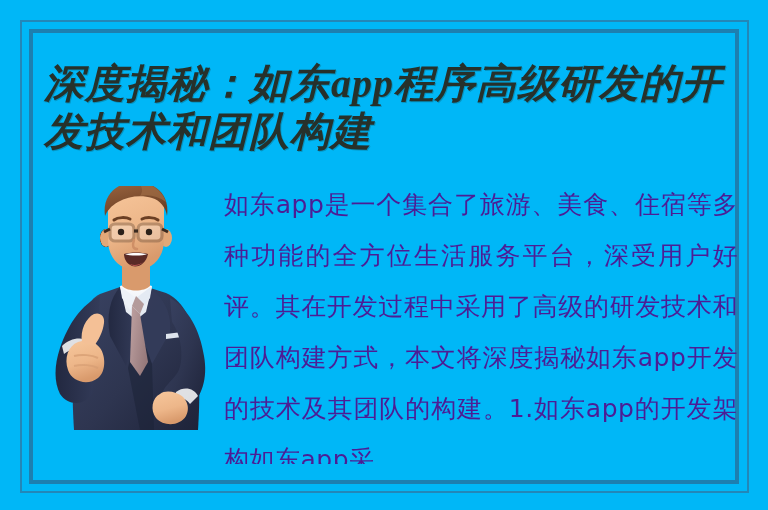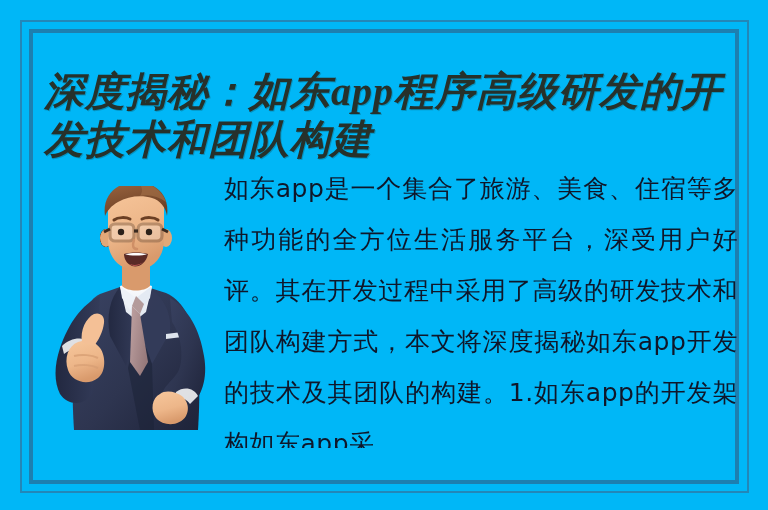--- a/index.html
+++ b/index.html
@@ -42,42 +42,42 @@
     height: 455px;
     border: 4px solid #1d7fb0;
     box-sizing: border-box;
     pointer-events: none;
   }
 
   
   .title {
     position: absolute;
     left: 44px;
-    top: 68px;
+    top: 60px;
     width: 700px;
     color: #26312b;
     font-family: "Liberation Serif", "DejaVu Serif", serif;
     font-size: 40px;
     font-weight: bold;
     font-style: italic;
     line-height: 48px;
     letter-spacing: 1px;
     text-shadow: 1px 1px 0 rgba(20,40,30,0.25);
     white-space: pre-wrap;
   }
 
   
   .body-text {
     position: absolute;
     left: 224px;
-    top: 163px;
+    top: 179px;
     width: 514px;
     height: 285px;
     overflow: hidden;
-    color: #0f172a;
+    color: #4c1d95;
     font-family: "DejaVu Sans", "Liberation Sans", sans-serif;
     font-size: 25px;
     line-height: 51px;
     letter-spacing: 0.5px;
     text-align: justify;
     text-justify: inter-character;
     word-break: break-all;
   }
 
   

